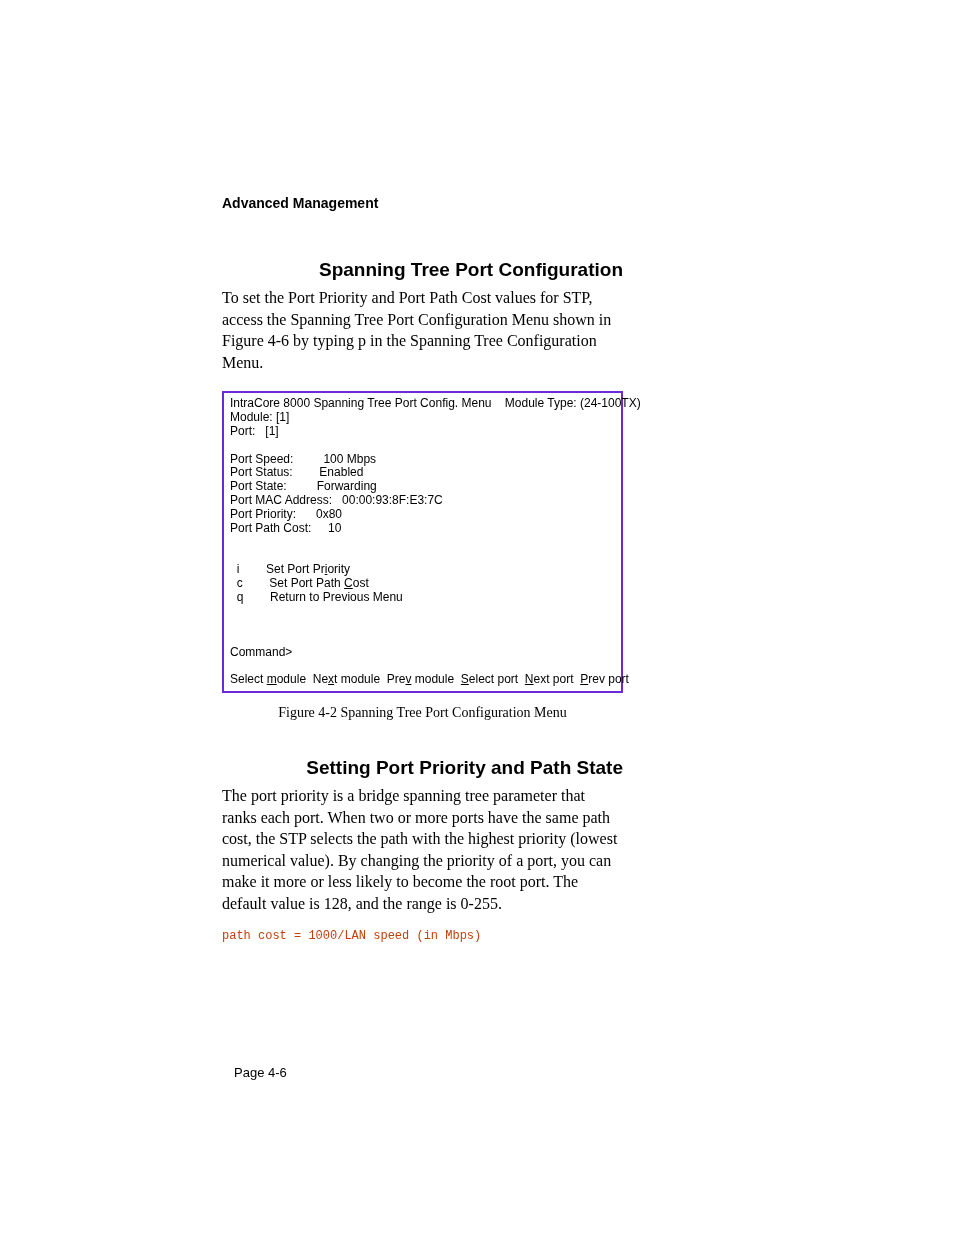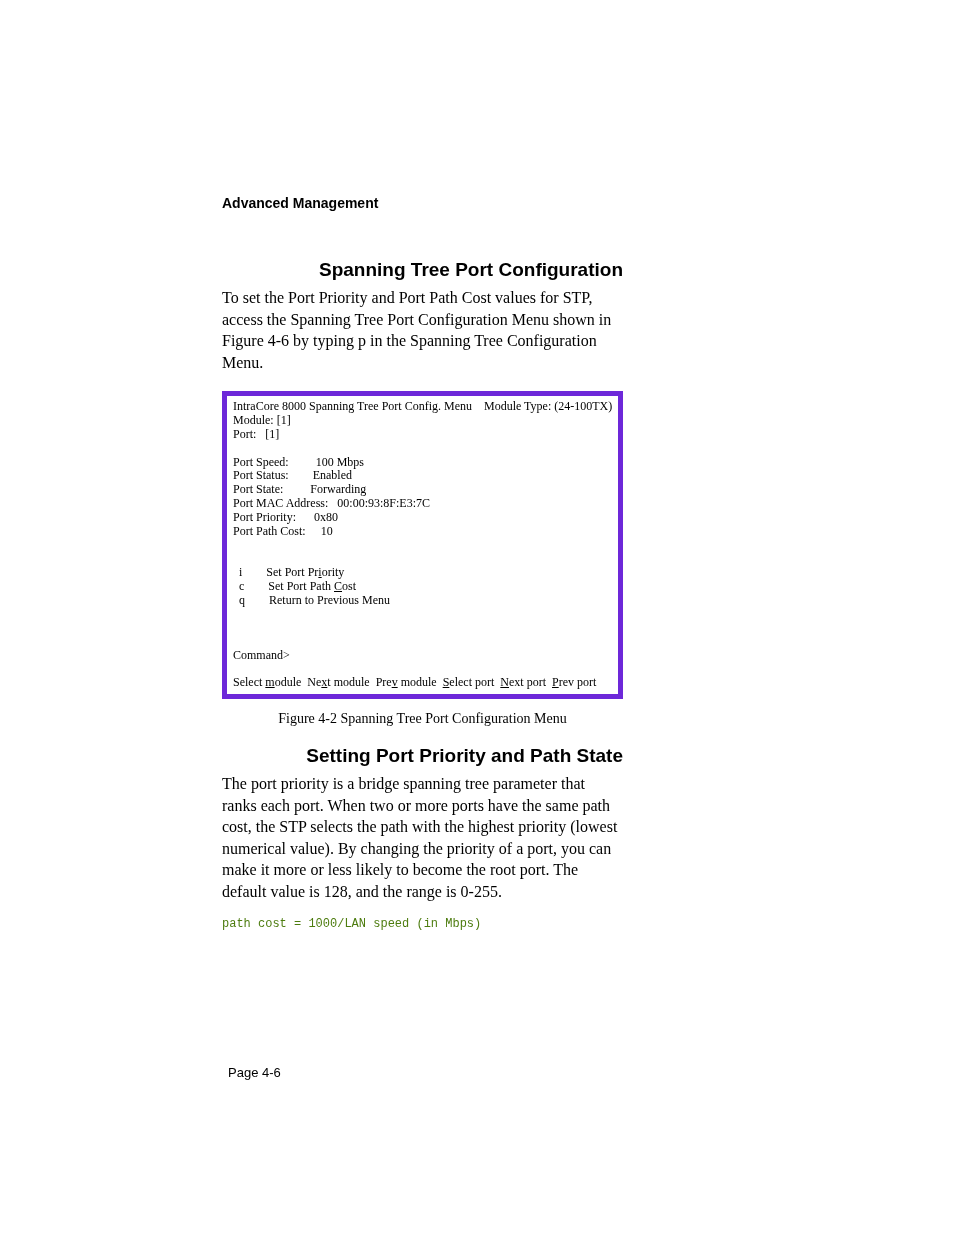--- a/index.html
+++ b/index.html
@@ -28,44 +28,44 @@
     font-weight: bold;
     font-size: 19px;
     margin: 0 0 6px 0;
     text-align: right;
   }
   p.body-text {
     margin: 0 0 14px 0;
     line-height: 1.35;
   }
   .terminal-box {
-    border: 5px solid #6d28d9;
-    font-family: Liberation Serif, serif;
+    border: 2px solid #6d28d9;
+    font-family: Liberation Sans, sans-serif;
     font-size: 12px;
     line-height: 1.15;
     padding: 4px 6px;
     white-space: pre;
     margin-top: 18px;
     margin-bottom: 12px;
   }
   .u { text-decoration: underline; }
   .figure-caption {
     text-align: center;
     font-size: 14px;
-    margin-bottom: 18px;
+    margin-bottom: 36px;
   }
   .code-line {
     font-family: "Courier New", Courier, monospace;
     font-size: 12px;
-    color: #4d7c0f;
+    color: #c2410c;
     margin: 6px 0 2px 0;
   }
   .page-number {
     position: absolute;
-    left: 228px;
+    left: 234px;
     bottom: 155px;
     font-family: Arial, Helvetica, sans-serif;
     font-size: 13px;
   }
 </style>
 </head>
 <body>
 
 <div class="page">
 

